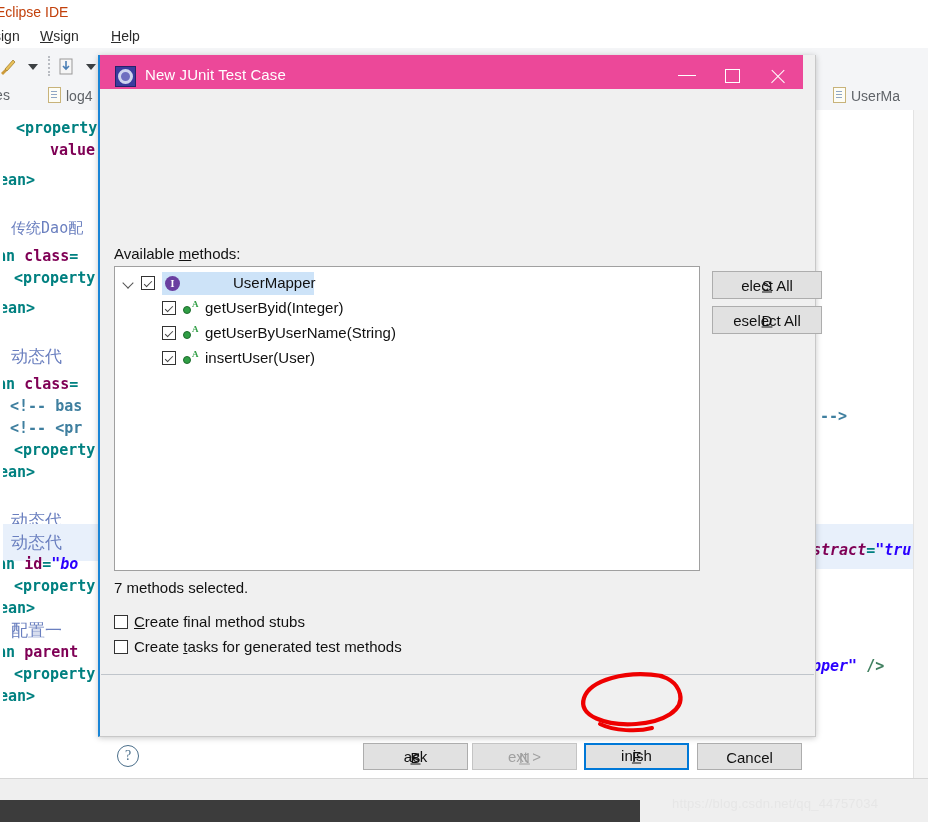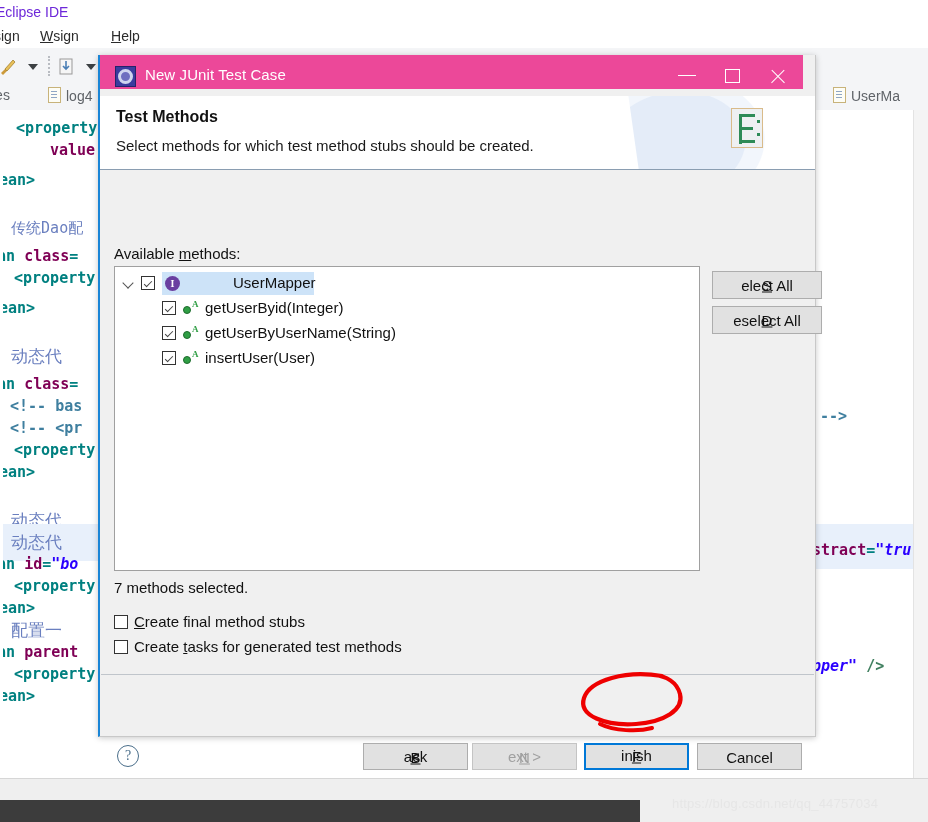--- a/index.html
+++ b/index.html
@@ -8,21 +8,21 @@
     font-family:"Liberation Sans", sans-serif;
     background:#ffffff;
     -webkit-font-smoothing:antialiased;
   }
 
   
   #ide { position:absolute; inset:0; background:#ffffff; }
 
   .ide-title {
     position:absolute; left:0; top:0; width:928px; height:24px;
-    color:#6d28d9; font-size:14px; line-height:24px; padding-left:0px;
+    color:#c2410c; font-size:14px; line-height:24px; padding-left:0px;
     background:#ffffff;
   }
   .ide-title span { margin-left:-4px; }
 
   .ide-menubar {
     position:absolute; left:0; top:24px; width:928px; height:24px;
     background:#ffffff; color:#2b2b2b; font-size:14px; line-height:24px;
   }
   .ide-menubar .mi { position:absolute; top:0; }
   .ide-menubar .mi u { text-decoration:underline; }
@@ -323,21 +323,21 @@
     <div class="ln" style="top:480px;"><span style="margin-left:-10px;" class="tag">bean&gt;</span></div>
     <div class="ln" style="top:502px;"><span style="margin-left:-16px;" class="cmt">-- </span><span class="cmtcjk" style="font-size:17px;">配置一</span></div>
     <div class="ln" style="top:524px;"><span style="margin-left:-12px;" class="tag">ean </span><span class="attr">parent</span></div>
     <div class="ln" style="top:546px;"><span style="margin-left:14px;" class="tag">&lt;property</span></div>
     <div class="ln" style="top:568px;"><span style="margin-left:-10px;" class="tag">bean&gt;</span></div>
     <div class="ln" style="top:636px;"><span style="margin-left:-6px;" class="tag">&gt;</span></div>
 
     
     <div class="ln" style="top:288px;"><span style="margin-left:820px;" class="cmt">--&gt;</span></div>
     <div class="ln hl" style="top:422px; left:814px; width:114px;"></div>
-    <div class="ln" style="top:422px;"><span style="margin-left:812px;" class="attr">stract</span><span class="tag">=</span><span class="val">"tru</span></div>
+    <div class="ln" style="top:422px;"><span style="margin-left:812px;font-style:italic;" class="attr">stract</span><span class="tag">=</span><span class="val">"tru</span></div>
     <div class="ln" style="top:538px;"><span style="margin-left:812px;" class="val">pper" </span><span class="sq">/&gt;</span></div>
   </div>
 
   <div class="left-blue-edge"></div>
   <div class="v-scroll-right"></div>
   <div class="ide-bottom"></div>
   <div class="ide-bottom-dark"></div>
   <div class="watermark">https://blog.csdn.net/qq_44757034</div>
 </div>
 
@@ -352,33 +352,20 @@
       <div class="g-min"></div>
     </div>
     <div class="wbtn" id="btn-max">
       <div class="g-max"></div>
     </div>
     <div class="wbtn" id="btn-close">
       <div class="g-x"></div>
     </div>
   </div>
 
-  <div class="dlg-head">
-    <div class="head-wave"></div>
-    <div class="head-badge">
-      <i class="hb-v"></i>
-        <i class="hb-h1"></i>
-        <i class="hb-h2"></i>
-        <i class="hb-h3"></i>
-      <i class="hb-d1"></i>
-        <i class="hb-d2"></i>
-    </div>
-    <div class="h1">Test Methods</div>
-    <div class="h2">Select methods for which test method stubs should be created.</div>
-  </div>
 
   <div class="lbl-available">
     <span>Available </span><u>m</u><span>ethods:</span>
   </div>
 
   <div class="tree">
 
     <div class="trow" style="margin-top:4px;">
       <div class="row-sel" style="left:47px; top:1px; width:152px; height:23px;"></div>
       <div class="twist"></div>

